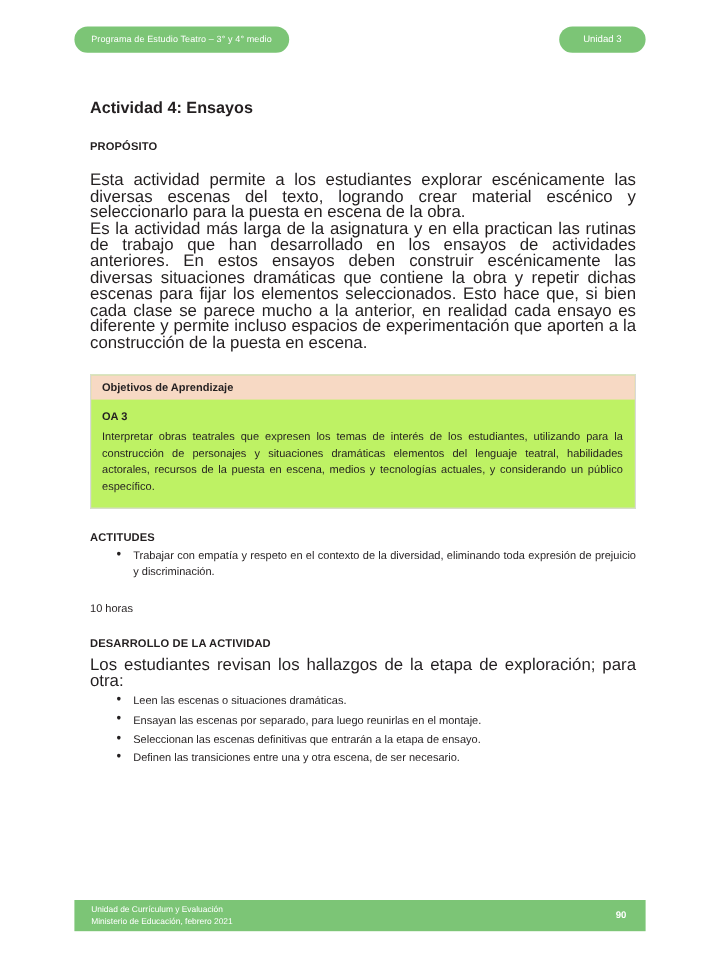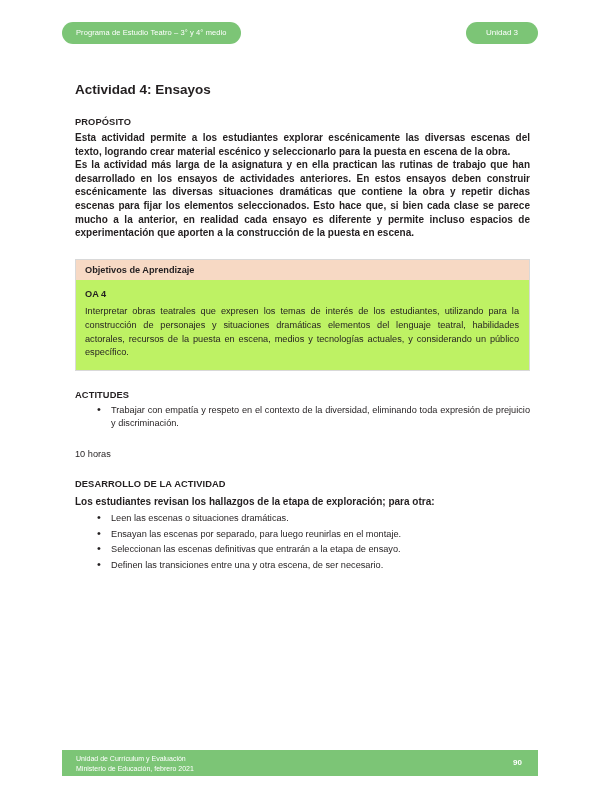--- a/index.html
+++ b/index.html
@@ -75,25 +75,24 @@
   }
 
   .section-label {
     font-size: 9.3px;
     font-weight: bold;
     margin: 0 0 3px 0;
     letter-spacing: 0.1px;
   }
 
   p.body {
-    font-size: 10px;
-    line-height: 13.6px;
-    margin: 4px 0 0 0;
+    font-size: 14px;
+    line-height: 13.6px;
+    margin: 16px 0 0 0;
     text-align: justify;
-    font-weight: bold;
   }
   p.body + p.body {
     margin-top: 0px;
   }
 
   
   .oa-box {
     margin-top: 19px;
     margin-bottom: 19px;
     border: 1px solid #d9d9d9;
@@ -203,21 +202,21 @@
       <div class="section-label">PROPÓSITO</div>
       <p class="body">Esta actividad permite a los estudiantes explorar escénicamente las diversas escenas del texto, logrando crear material escénico y seleccionarlo para la puesta en escena de la obra.</p>
       <p class="body">Es la actividad más larga de la asignatura y en ella practican las rutinas de trabajo que han desarrollado en los ensayos de actividades anteriores. En estos ensayos deben construir escénicamente las diversas situaciones dramáticas que contiene la obra y repetir dichas escenas para fijar los elementos seleccionados. Esto hace que, si bien cada clase se parece mucho a la anterior, en realidad cada ensayo es diferente y permite incluso espacios de experimentación que aporten a la construcción de la puesta en escena.</p>
     </div>
 
     <div class="oa-box">
       <div class="oa-header">
         <span>Objetivos de Aprendizaje</span>
       </div>
       <div class="oa-body">
-        <div class="oa-code">OA 4</div>
+        <div class="oa-code">OA 3</div>
         <div class="oa-text">Interpretar obras teatrales que expresen los temas de interés de los estudiantes, utilizando para la construcción de personajes y situaciones dramáticas elementos del lenguaje teatral, habilidades actorales, recursos de la puesta en escena, medios y tecnologías actuales, y considerando un público específico.</div>
       </div>
     </div>
 
     <div>
       <div class="section-label">ACTITUDES</div>
       <ul class="bullets">
         <li>Trabajar con empatía y respeto en el contexto de la diversidad, eliminando toda expresión de prejuicio y discriminación.</li>
       </ul>
     </div>

